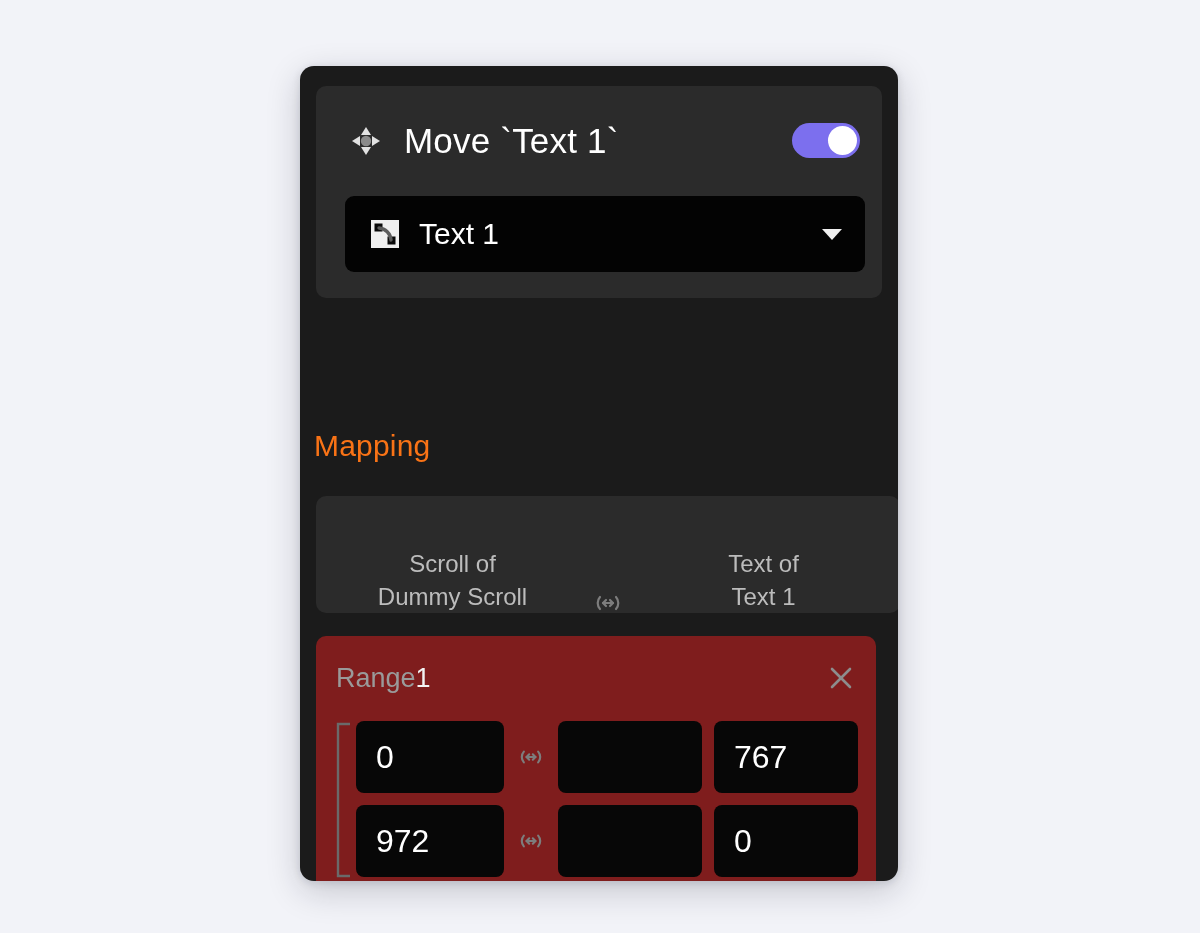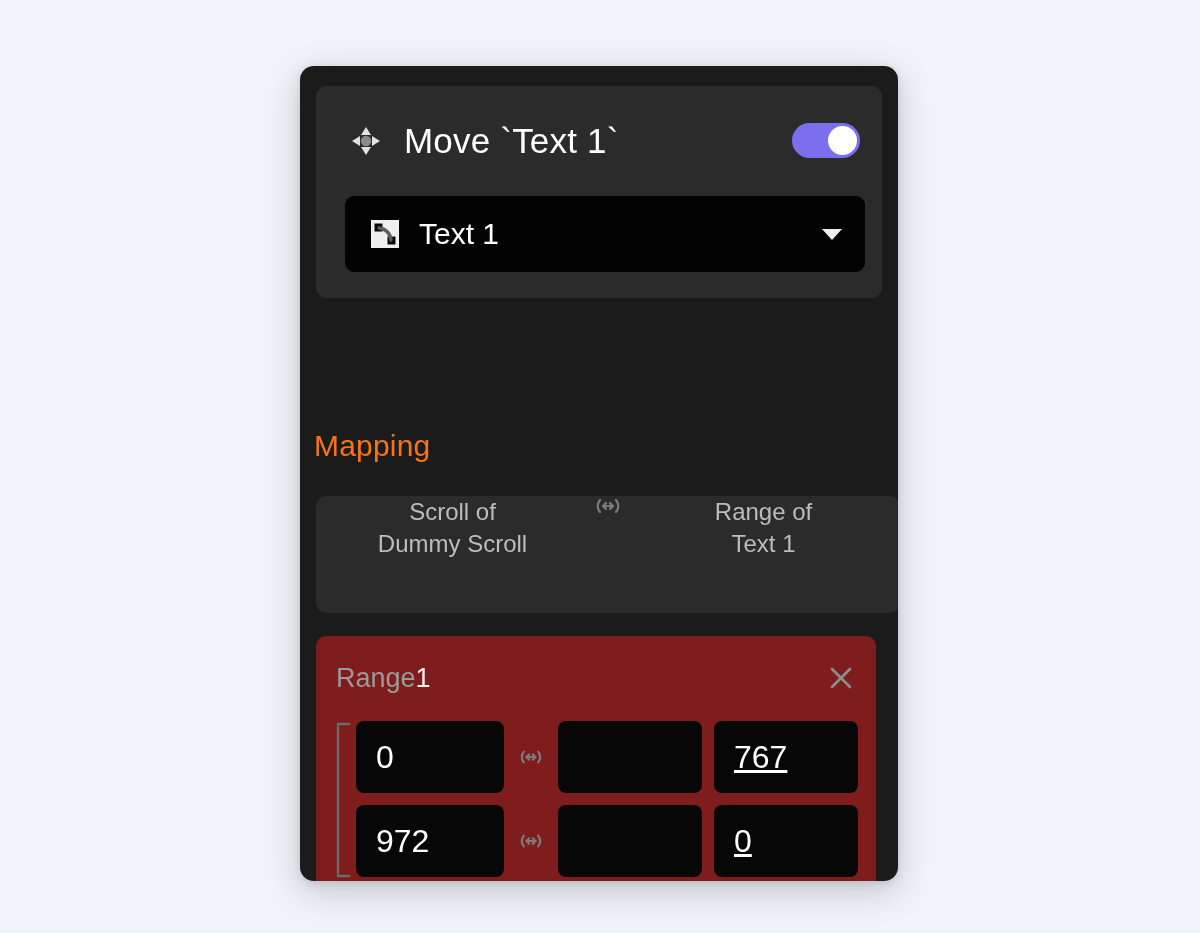--- a/index.html
+++ b/index.html
@@ -132,21 +132,21 @@
 
   .mapping-card {
     position: absolute;
     left: 16px;
     top: 430px;
     width: 584px;
     height: 117px;
     background: #2b2b2b;
     border-radius: 10px;
     display: flex;
-    align-items: flex-start;
+    align-items: flex-end;
   }
   .mapping-side {
     flex: 1 1 0;
     text-align: center;
     color: #bcbcbc;
     font-size: 24px;
     line-height: 1.35;
   }
   .mapping-side .l2 { display: block; }
   .link-icon {
@@ -214,21 +214,21 @@
     height: 72px;
     display: flex;
     align-items: center;
     padding-left: 20px;
     color: #ffffff;
     font-size: 32px;
     cursor: text;
   }
   .f-scroll { flex: 0 0 148px; }
   .f-x      { flex: 0 0 144px; margin-left: 0; }
-  .f-y      { flex: 0 0 144px; margin-left: 12px; text-decoration: underline; }
+  .f-y      { flex: 0 0 144px; margin-left: 12px; }
   .row-link {
     flex: 0 0 54px;
     display: flex;
     justify-content: center;
     align-items: center;
   }
   .row-link svg { width: 34px; height: 18px; display: block; }
 </style>
 </head>
 <body>
@@ -274,21 +274,21 @@
       <span class="l2">Dummy Scroll</span>
     </div>
     <svg class="link-icon" viewBox="0 0 38 20">
       <path d="M11 4 A 9 9 0 0 0 11 16" fill="none" stroke="#7d7d7d" stroke-width="2.2" stroke-linecap="round"></path>
       <path d="M27 4 A 9 9 0 0 1 27 16" fill="none" stroke="#7d7d7d" stroke-width="2.2" stroke-linecap="round"></path>
       <line x1="14" y1="10" x2="24" y2="10" stroke="#7d7d7d" stroke-width="2.2" stroke-linecap="round"></line>
       <polyline points="17,7 14,10 17,13" fill="none" stroke="#7d7d7d" stroke-width="2.2" stroke-linecap="round" stroke-linejoin="round"></polyline>
       <polyline points="21,7 24,10 21,13" fill="none" stroke="#7d7d7d" stroke-width="2.2" stroke-linecap="round" stroke-linejoin="round"></polyline>
     </svg>
     <div class="mapping-side">
-      <span class="l1">Range of</span>
+      <span class="l1">Text of</span>
       <span class="l2">Text 1</span>
     </div>
   </div>
 
   <div class="range-card">
 
     <div class="range-head">
       <span class="range-label"><span>Range</span><span class="idx">1</span></span>
       <svg class="range-close" viewBox="0 0 34 34">
         <line x1="8" y1="8" x2="26" y2="26" stroke="#8d8d8d" stroke-width="2.6" stroke-linecap="round"></line>

